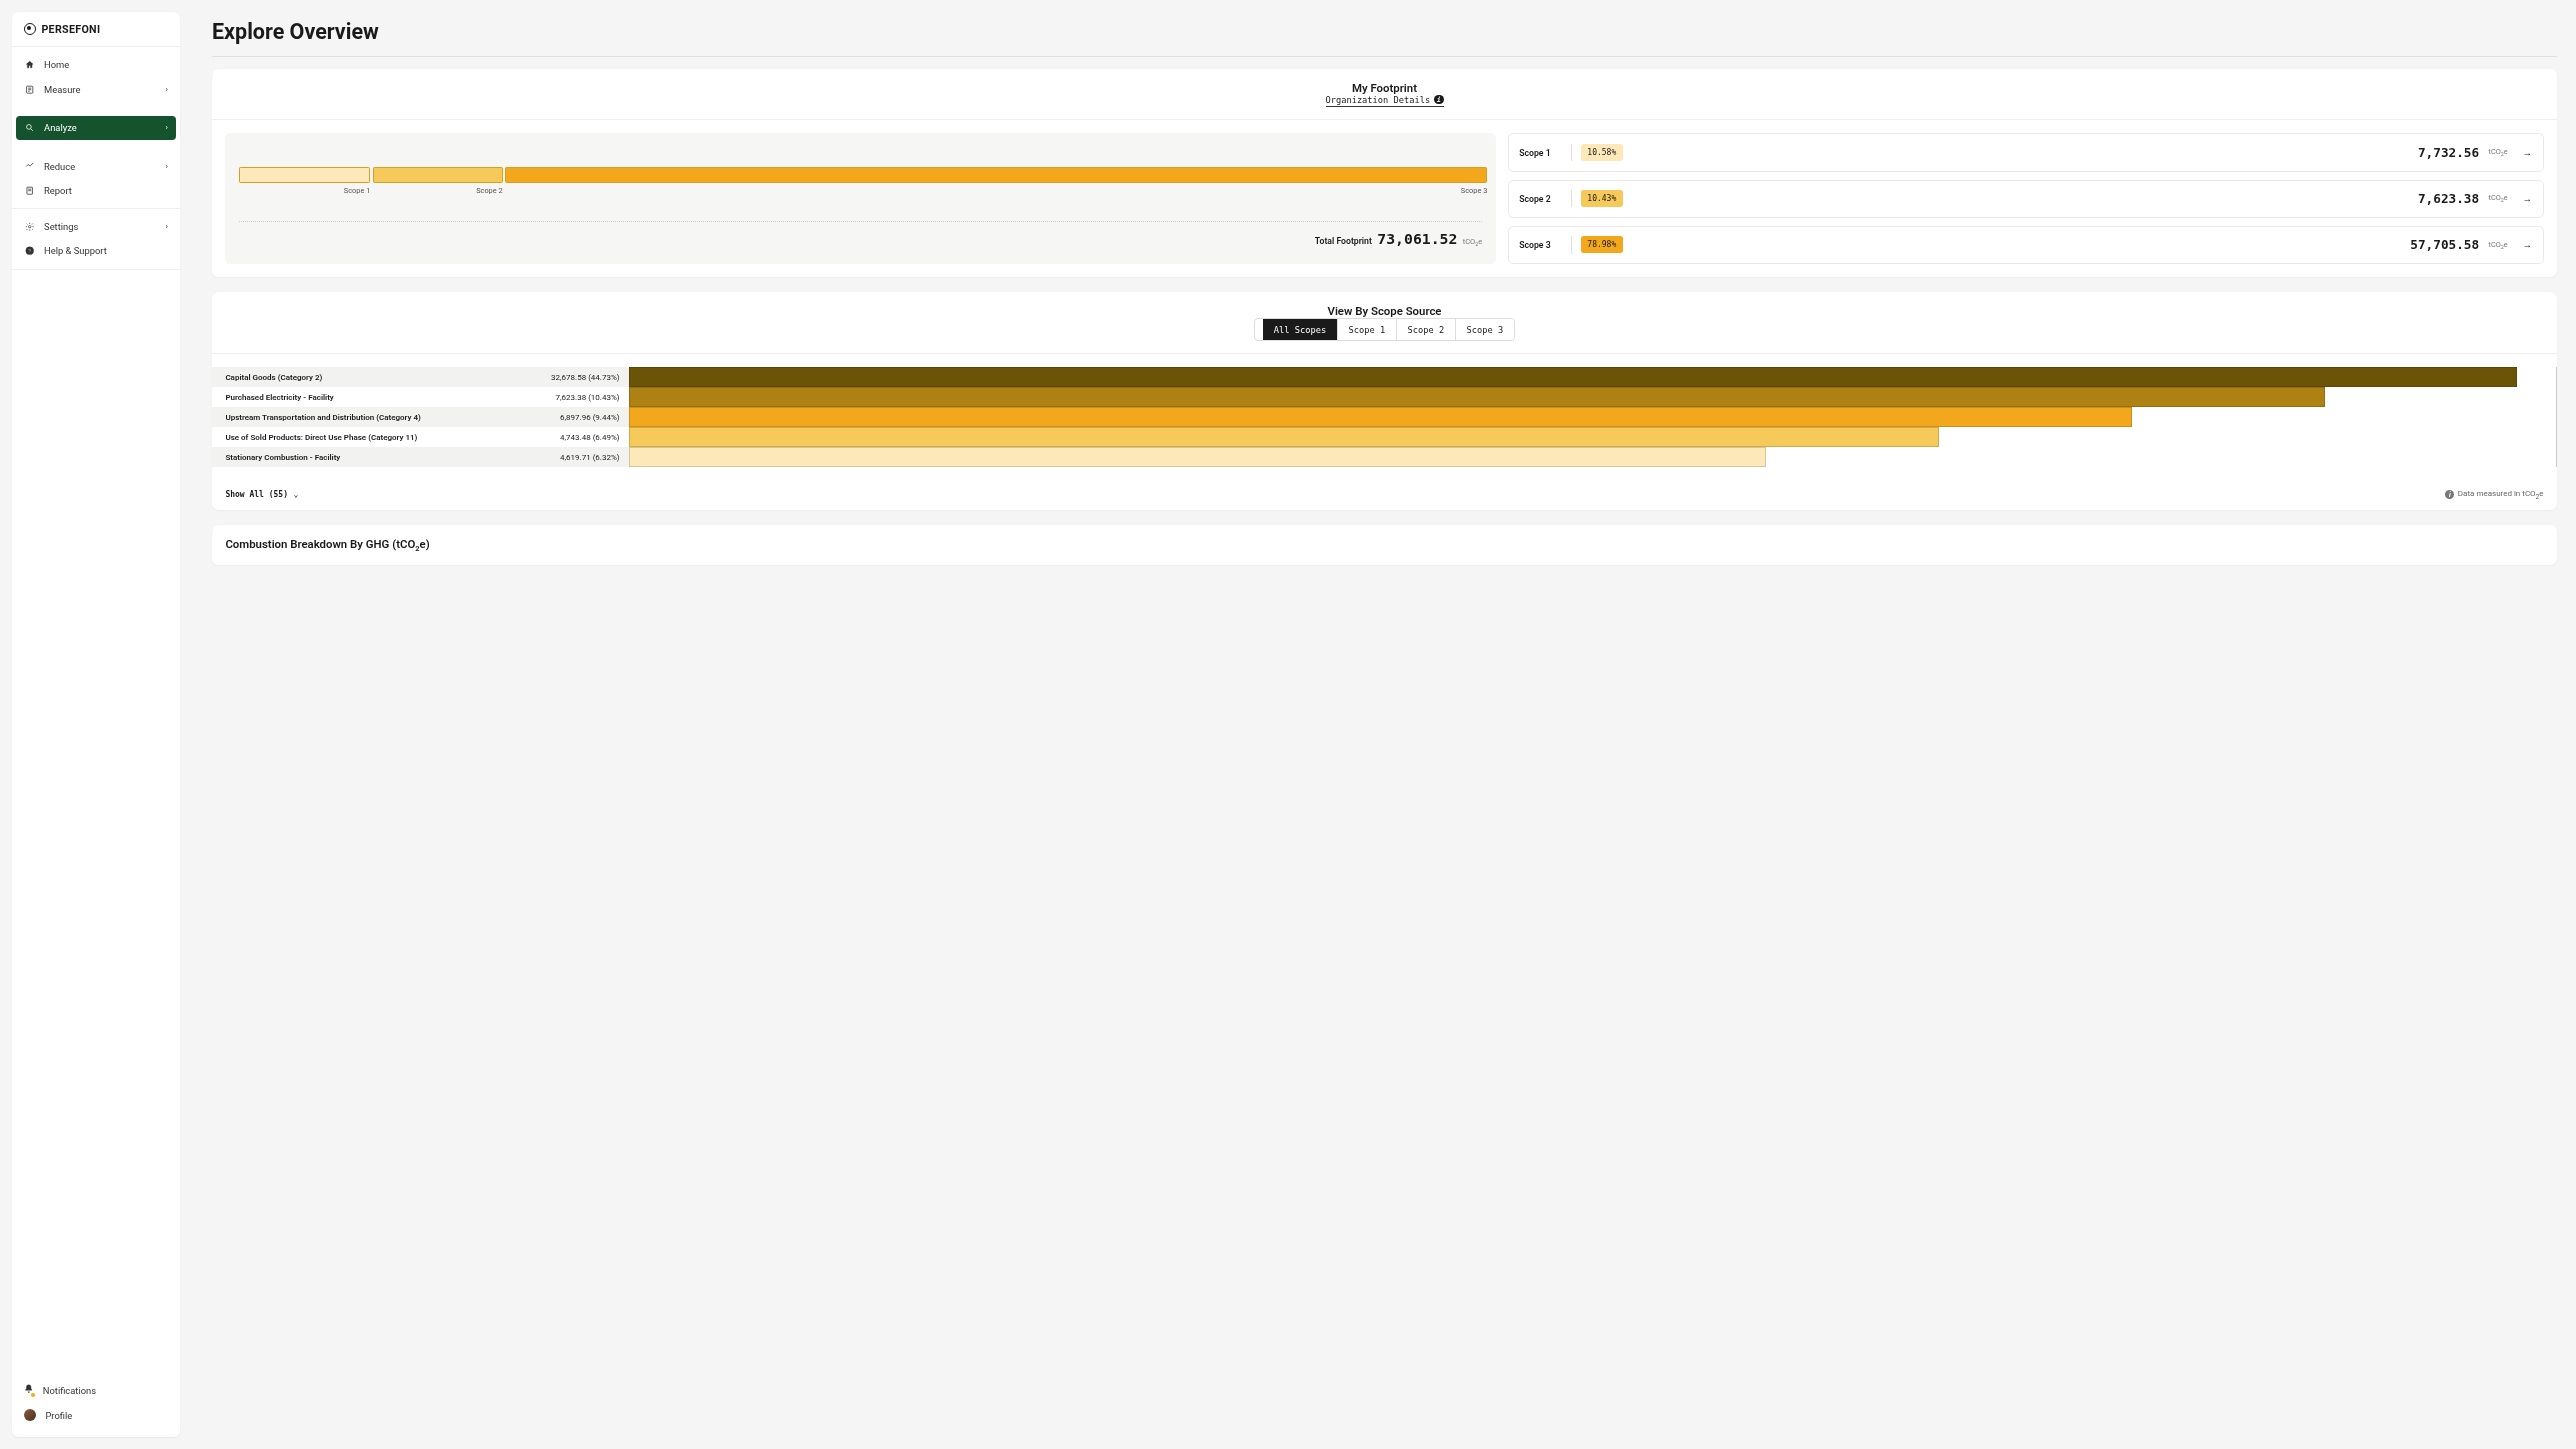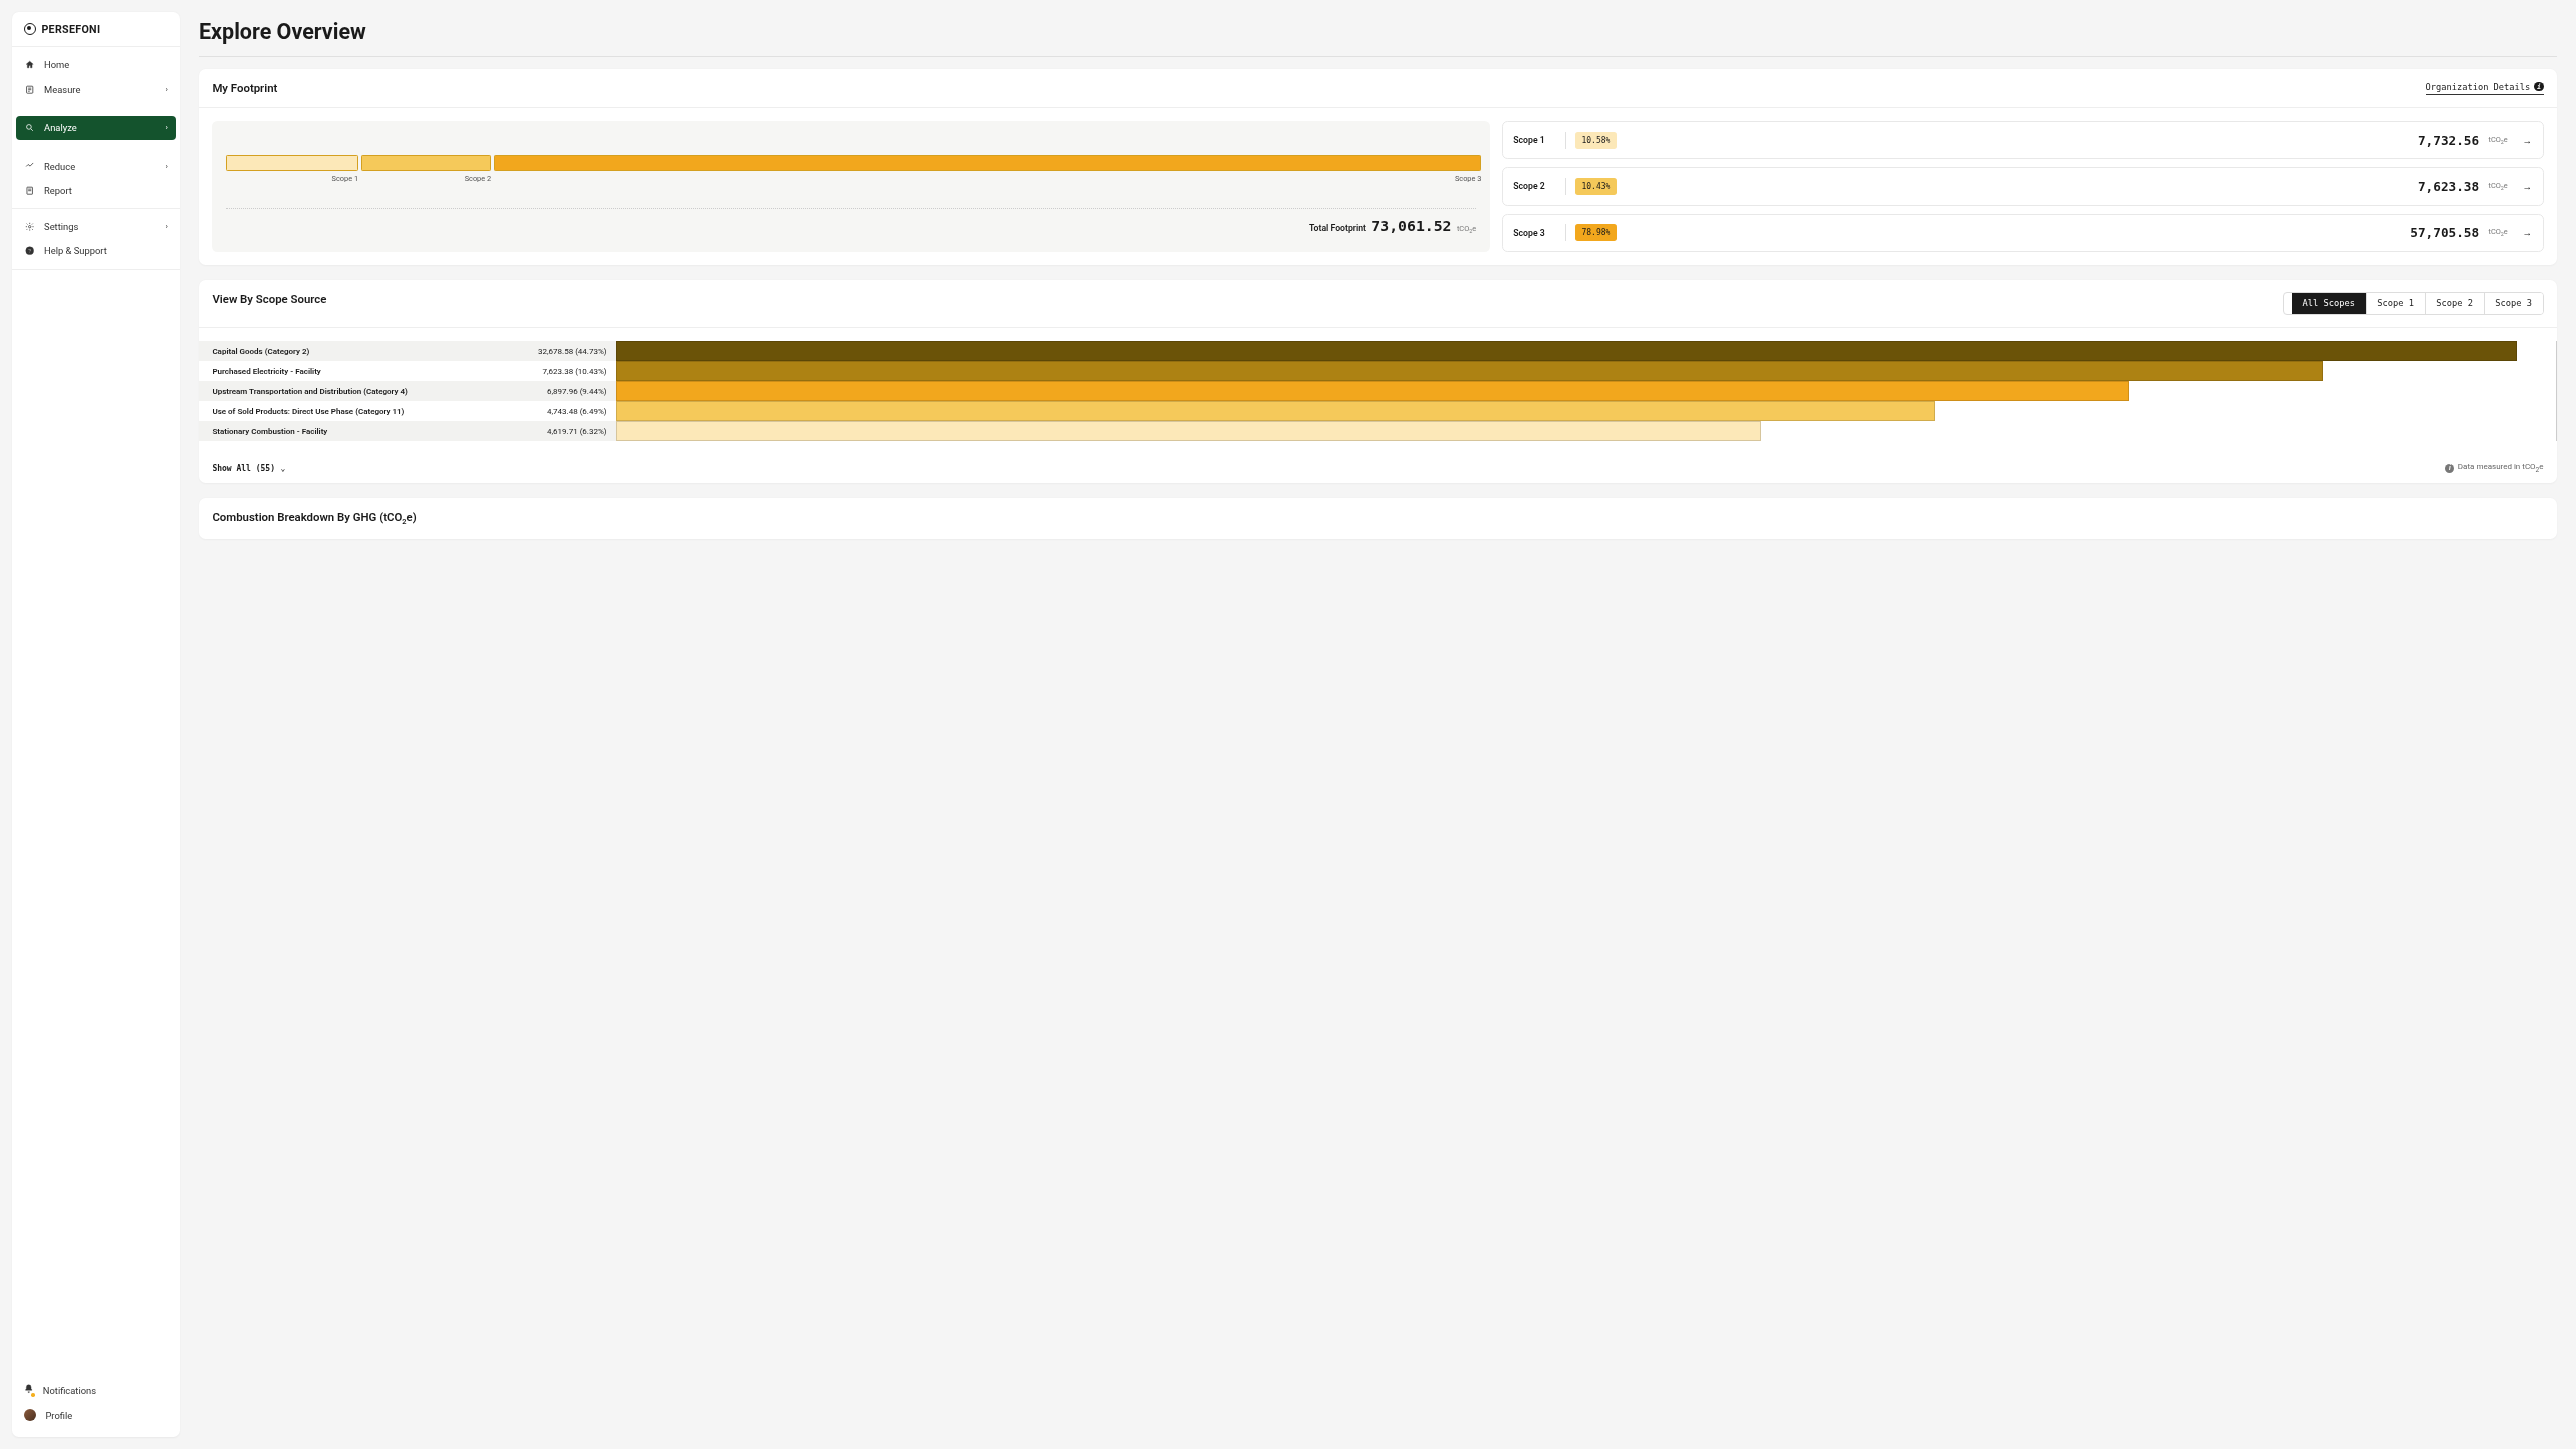--- a/index.html
+++ b/index.html
@@ -2,21 +2,21 @@
 <html style="font-size:10.7px"><head>
 <meta charset="utf-8">
 <style>
 * { margin: 0; padding: 0; box-sizing: border-box; }
 body {
   font-family: -apple-system, BlinkMacSystemFont, "Segoe UI", Roboto, Helvetica, Arial, sans-serif;
   background: #f5f5f5;
   color: #1a1a1a;
   font-size: 9.4px;
 }
-.app { display: flex; min-height: 100vh; }
+.app { display: flex; min-height: 100vh; gap: 13px; }
 
 
 .sidebar {
   width: 168px;
   background: #fff;
   border-radius: 6.7px;
   margin: 12px 0 12px 12px;
   display: flex;
   flex-direction: column;
   box-shadow: 0 0.7px 2px rgba(0,0,0,0.05);
@@ -96,22 +96,24 @@
 
 .card {
   background: #fff;
   border-radius: 6.7px;
   margin-bottom: 14.8px;
   box-shadow: 0 0.7px 2px rgba(0,0,0,0.04);
 }
 .card-header {
   padding: 12px 13.4px;
   display: flex;
+  align-items: center;
   justify-content: space-between;
   border-bottom: 0.7px solid #eee;
+  flex-direction: column;
 }
 .card-title { font-size: 11.4px; font-weight: 600; }
 .org-link {
   font-family: "SFMono-Regular", Consolas, monospace;
   font-size: 8.7px;
   display: flex; align-items: center; gap: 4px;
   border-bottom: 0.7px solid #333;
   padding-bottom: 1.3px;
   cursor: pointer;
 }

